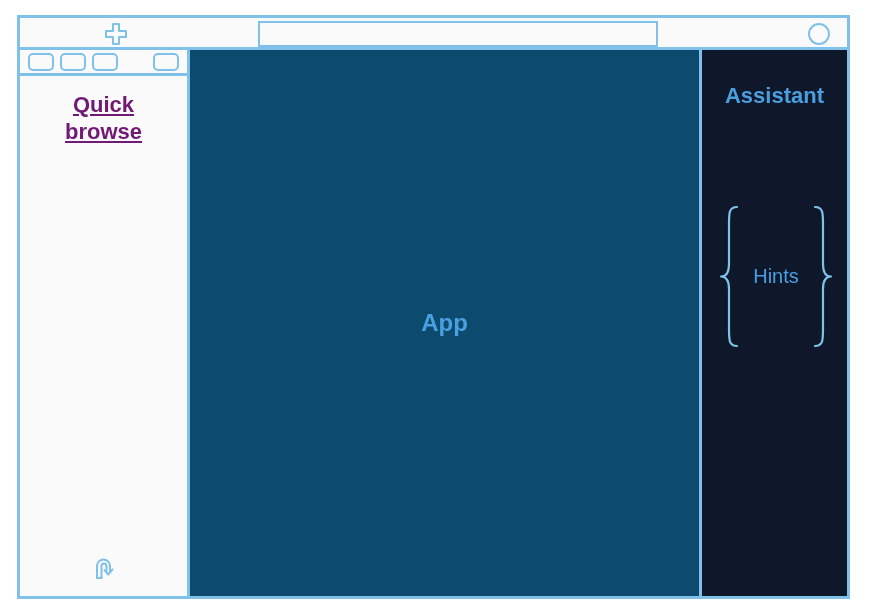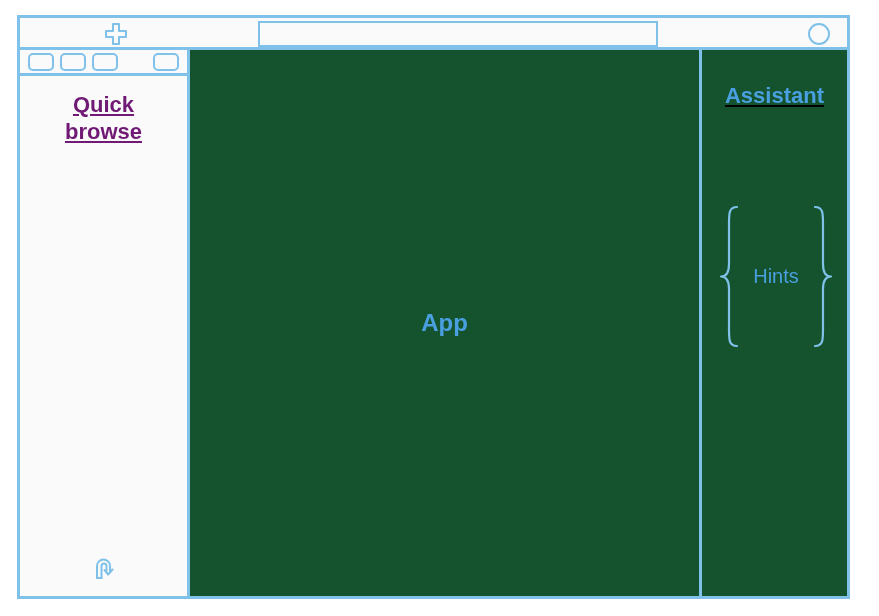--- a/index.html
+++ b/index.html
@@ -146,40 +146,39 @@
     align-items: center;
     padding-left: 70px;
   }
 
   
   #app-panel {
     position: relative;
     flex: 1 1 auto;
     box-sizing: border-box;
     border-right: 3px solid #7FC1E8;
-    background: #14532d;
+    background: #0c4a6e;
     display: flex;
     align-items: center;
     justify-content: center;
   }
 
   #app-title {
     font-size: 24px;
     font-weight: bold;
     color: #4A9FE0;
   }
 
   
   #assistant-panel {
     position: relative;
     width: 145px;
     flex: 0 0 145px;
     box-sizing: border-box;
-    background: #14532d;
-    text-decoration: underline;
+    background: #0f172a;
   }
 
   #assistant-title {
     margin-top: 33px;
     text-align: center;
     font-size: 22px;
     font-weight: bold;
     color: #4A9FE0;
   }
 

